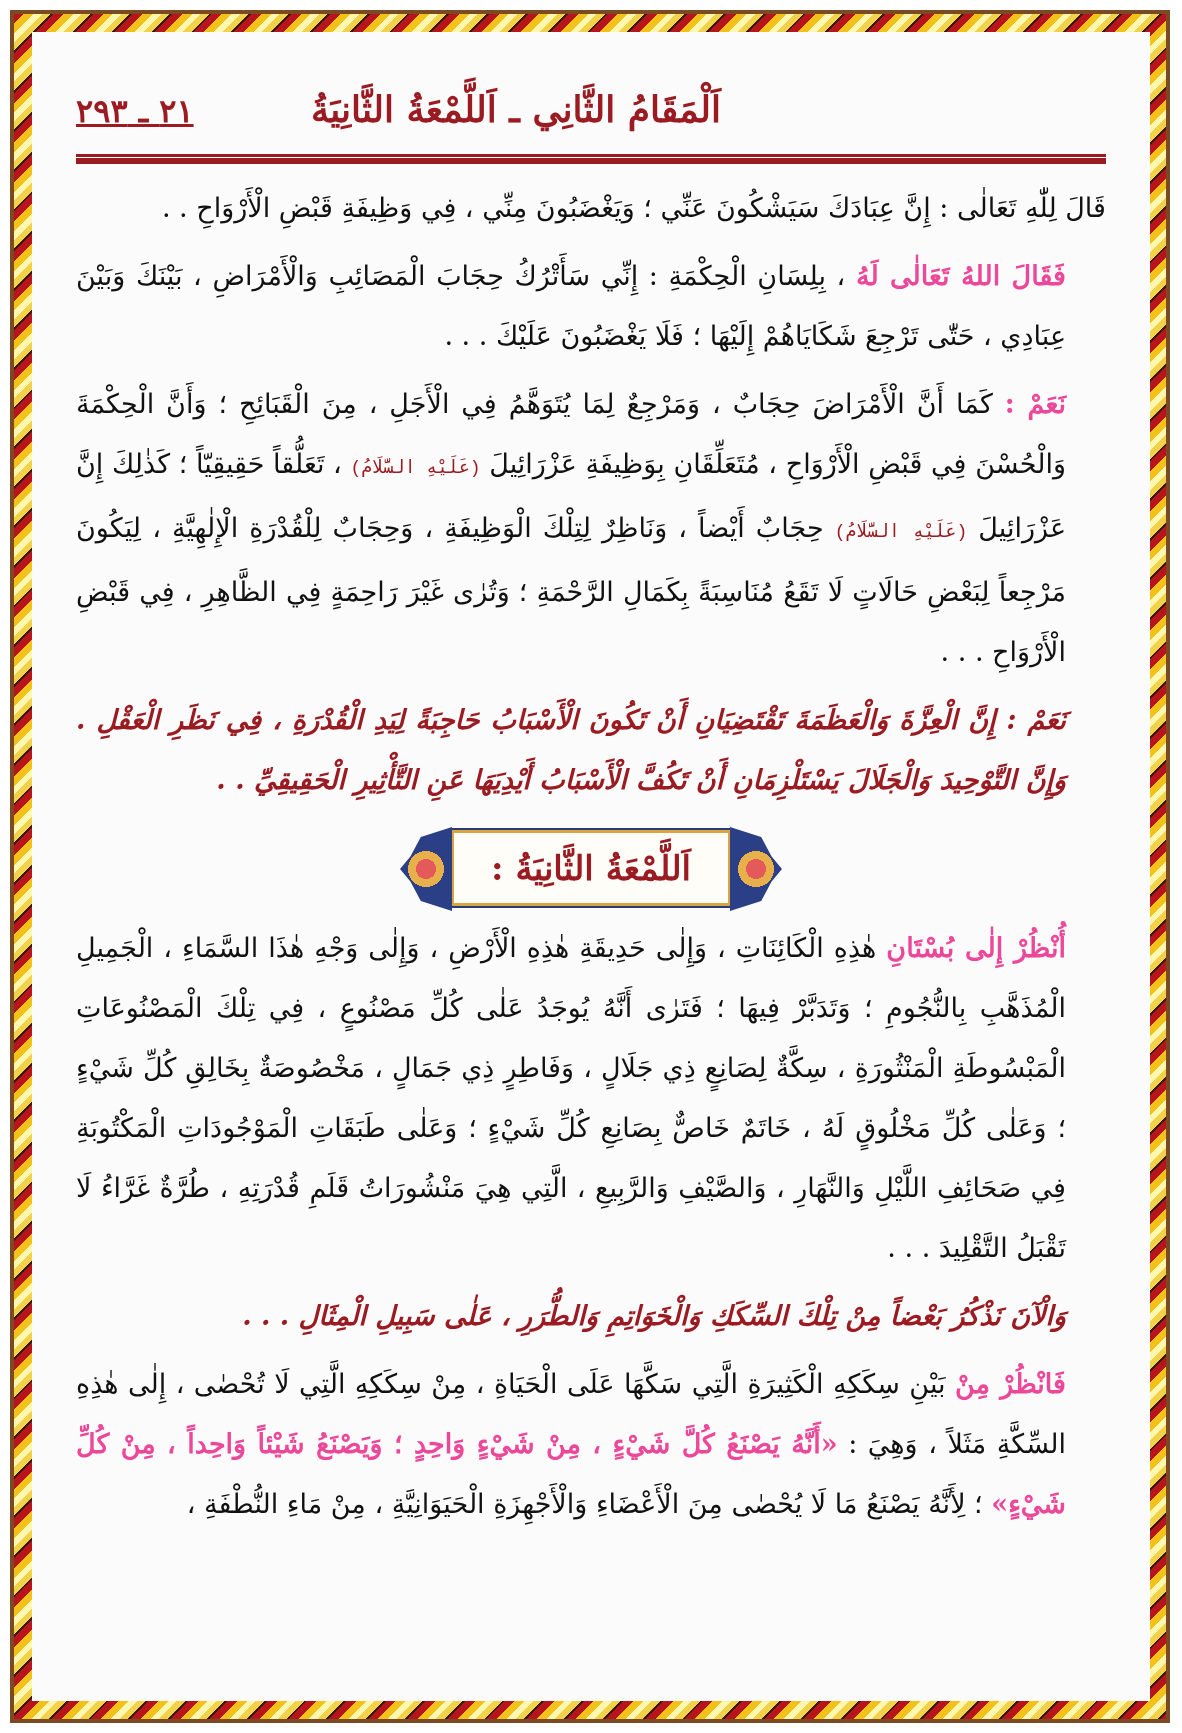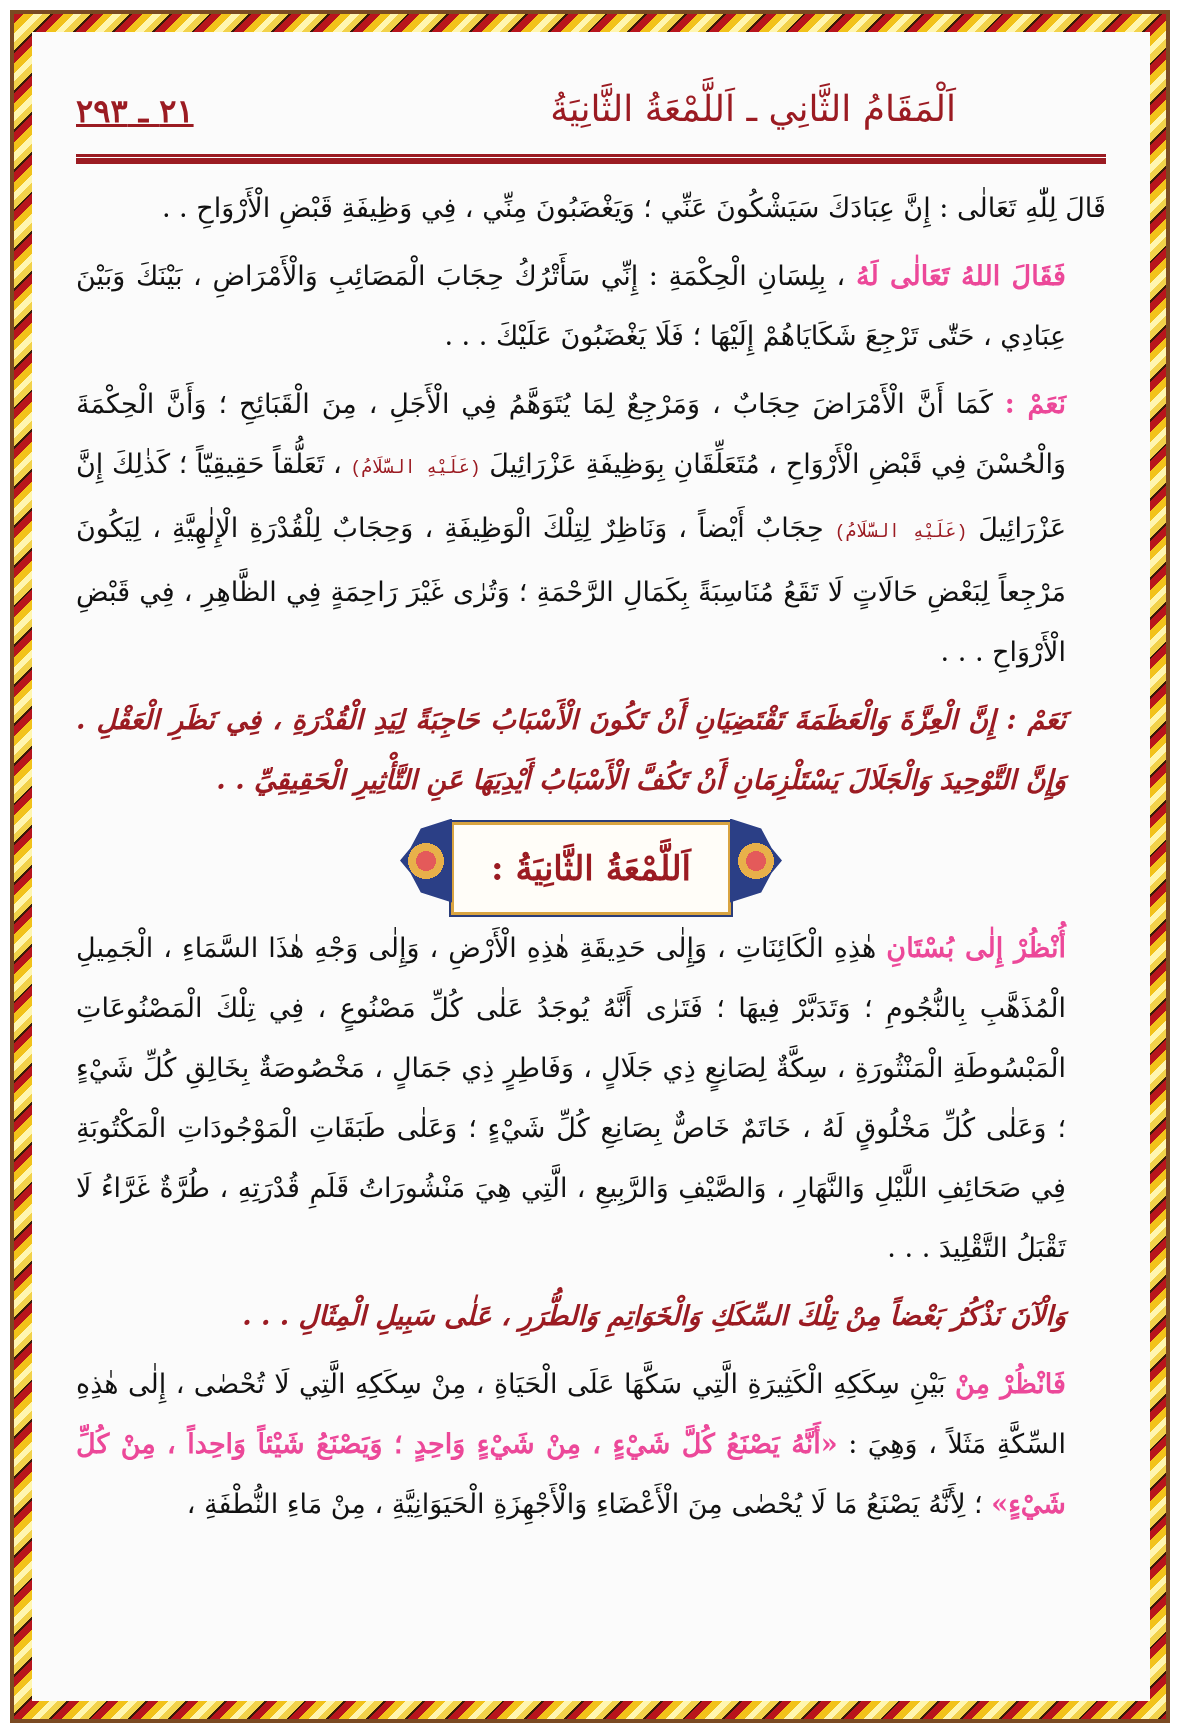--- a/index.html
+++ b/index.html
@@ -22,22 +22,22 @@
   }
   .page {
     position: absolute; left: 32px; top: 32px; right: 32px; bottom: 32px;
     background: #fbfbfb;
   }
   .header {
     position: absolute; left: 76px; top: 88px; width: 1030px; height: 58px;
     direction: rtl;
   }
   .header-title {
-    position: absolute; right: 0; left: 0; top: 0; text-align: right;
-    font-size: 36px; font-weight: normal; color: #9b1b22; padding-right: 150px;
+    position: absolute; right: 0; left: 0; top: 0; text-align: center;
+    font-size: 36px; font-weight: bold; color: #9b1b22; padding-right: 150px;
   }
   .header-page {
     position: absolute; left: 0; top: 4px; font-size: 32px; font-weight: bold; color: #9b1b22;
     direction: rtl;
     text-decoration: underline;
   }
   .header-rule {
     position: absolute; left: 76px; top: 154px; width: 1030px; height: 10px;
     border-top: 3px solid #9b1b22; border-bottom: 6px solid #9b1b22; box-sizing: border-box;
   }
@@ -47,21 +47,21 @@
     font-size: 27px; line-height: 60px; color: #111;
   }
   .body-text p { margin: 0 0 8px 0; }
   .red { color: #ec4899; font-weight: bold; }
   .bold-red-para { color: #9b1b22; font-weight: bold; font-style: italic; }
   .honorific { color: #9b1b22; font-size: 18px; font-family: Liberation Mono, monospace; }
   .ornament-wrap {
     display: flex; justify-content: center; align-items: center; height: 100px; margin: 0;
   }
   .ornament {
-    position: relative; width: 280px; height: 93px;
+    position: relative; width: 280px; height: 76px;
     border: 3px solid #d9a441; background: #fffdf8; box-sizing: border-box;
     display: flex; align-items: center; justify-content: center;
     color: #9b1b22; font-size: 34px; font-weight: bold;
     outline: 2px solid #2a3d7a;
   }
   .ornament .wing {
     position: absolute; top: -6px; width: 52px; height: 84px;
     background: radial-gradient(circle at 50% 50%, #e45a5a 0 10px, #e8b04a 10px 18px, #2b3f86 18px 40px);
     clip-path: polygon(100% 0, 40% 12%, 20% 35%, 0 50%, 20% 65%, 40% 88%, 100% 100%);
   }

